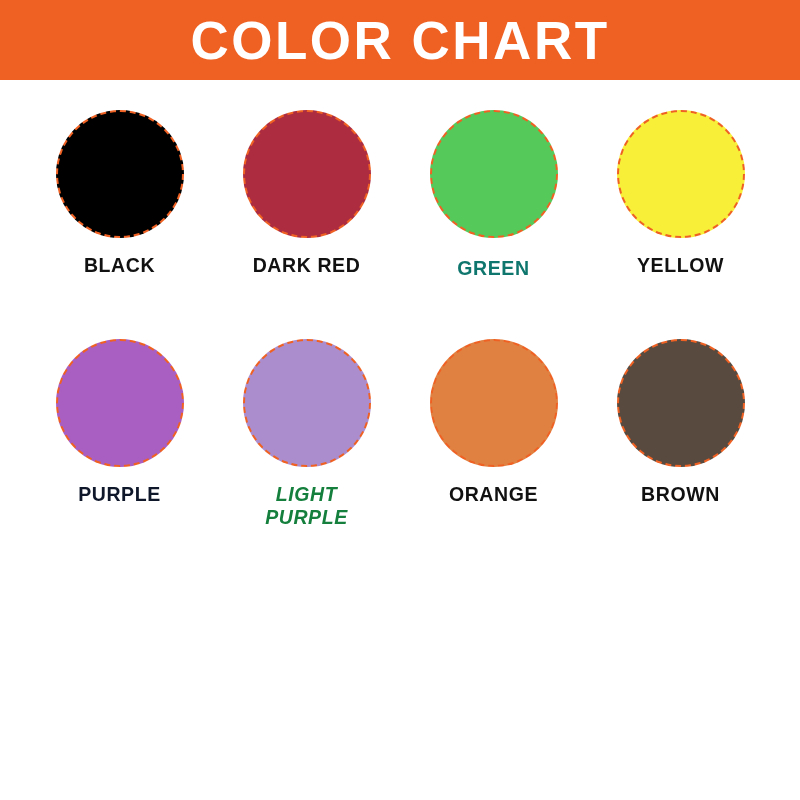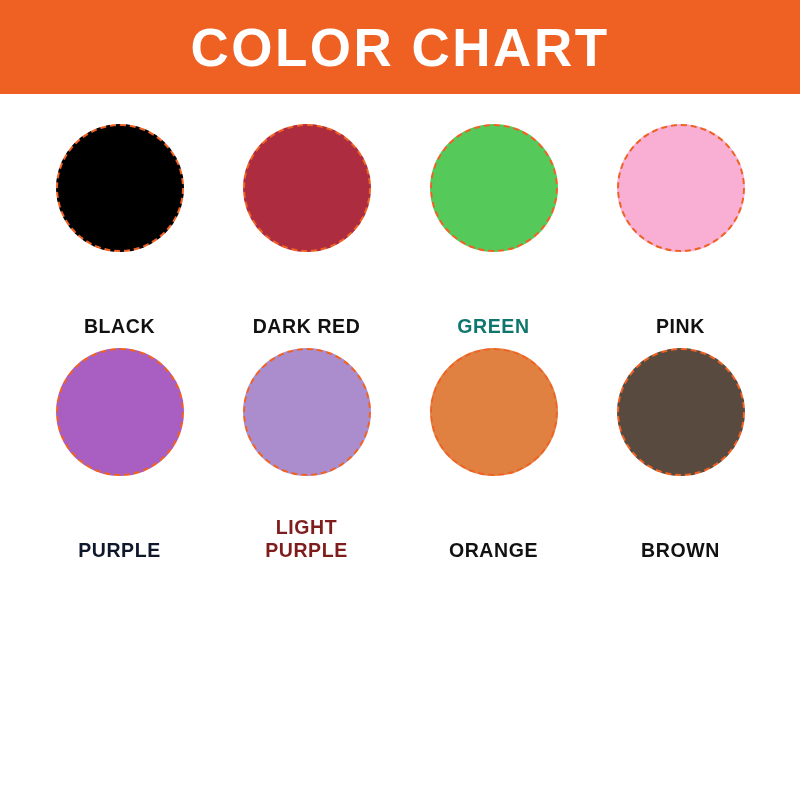--- a/index.html
+++ b/index.html
@@ -17,21 +17,21 @@
     width: 800px;
     height: 800px;
     background: #ffffff;
     display: flex;
     flex-direction: column;
   }
 
   
   .header-banner {
     width: 100%;
-    height: 94px;
+    height: 80px;
     background: #ef6123;
     display: flex;
     align-items: center;
     justify-content: center;
     flex: 0 0 auto;
   }
 
   .header-title {
     color: #ffffff;
     font-family: "Liberation Sans", sans-serif;
@@ -49,21 +49,21 @@
     display: grid;
     grid-template-columns: repeat(4, 1fr);
     grid-template-rows: repeat(3, 1fr);
     padding: 20px 26px 14px 26px;
   }
 
   .swatch-cell {
     display: flex;
     flex-direction: column;
     align-items: center;
-    justify-content: space-between;
+    justify-content: flex-start;
     padding-top: 8px;
   }
 
   .swatch-circle-wrap {
     width: 132px;
     height: 132px;
     display: flex;
     align-items: center;
     justify-content: center;
     position: relative;
@@ -118,40 +118,40 @@
     </div>
 
     <div class="swatch-cell">
       <div class="swatch-circle-wrap">
         <div class="swatch-circle" style="background: rgb(86, 201, 91); border-color: rgb(239, 97, 35);"></div>
       </div>
       <div class="swatch-label" style="color: #0f766e; margin-top: 17px;">GREEN</div>
     </div>
 
 
-
     <div class="swatch-cell">
       <div class="swatch-circle-wrap">
-        <div class="swatch-circle" style="background: rgb(249, 175, 212); border-color: rgb(239, 97, 35);"></div>
+        <div class="swatch-circle" style="background: rgb(247, 239, 56); border-color: rgb(239, 97, 35);"></div>
       </div>
-      <div class="swatch-label" style="color: rgb(17, 17, 17);">PINK</div>
+      <div class="swatch-label" style="color: rgb(17, 17, 17);">YELLOW</div>
     </div>
+
 
     <div class="swatch-cell">
       <div class="swatch-circle-wrap">
         <div class="swatch-circle" style="background: rgb(169, 94, 194); border-color: rgb(239, 97, 35);"></div>
       </div>
       <div class="swatch-label" style="color: #0f172a;">PURPLE</div>
     </div>
 
     <div class="swatch-cell">
       <div class="swatch-circle-wrap">
         <div class="swatch-circle" style="background: rgb(171, 141, 205); border-color: rgb(239, 97, 35);"></div>
       </div>
-      <div class="swatch-label" style="color: #7f1d1d;">LIGHT PURPLE</div>
+      <div class="swatch-label" style="color: #15803d; font-style: italic;">LIGHT PURPLE</div>
     </div>
 
     <div class="swatch-cell">
       <div class="swatch-circle-wrap">
         <div class="swatch-circle" style="background: rgb(224, 129, 65); border-color: rgb(239, 97, 35);"></div>
       </div>
       <div class="swatch-label" style="color: rgb(17, 17, 17);">ORANGE</div>
     </div>
 
     <div class="swatch-cell">

